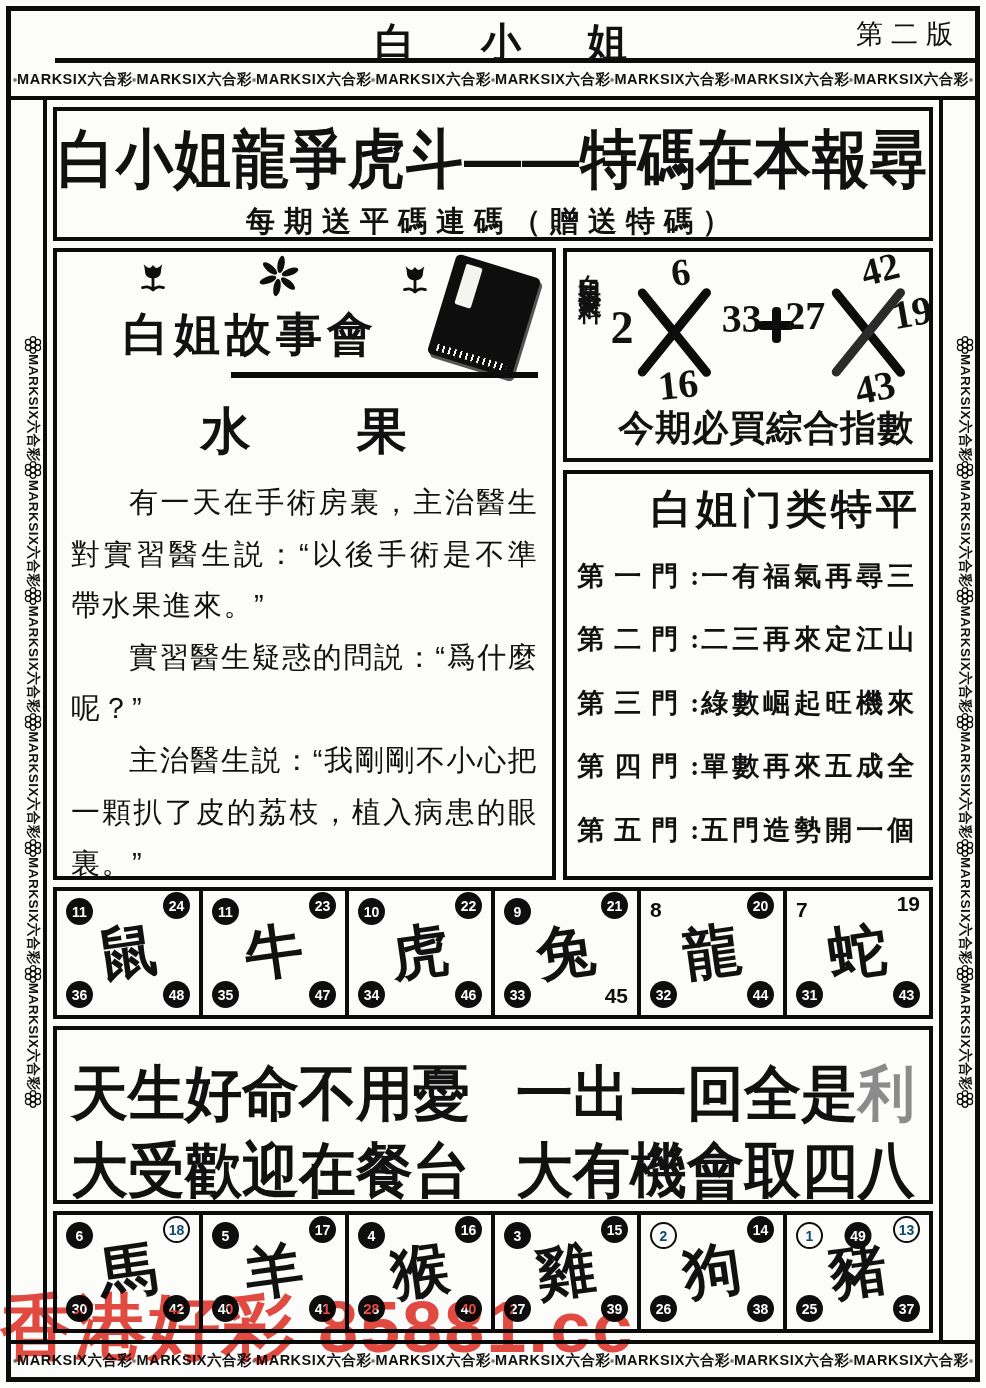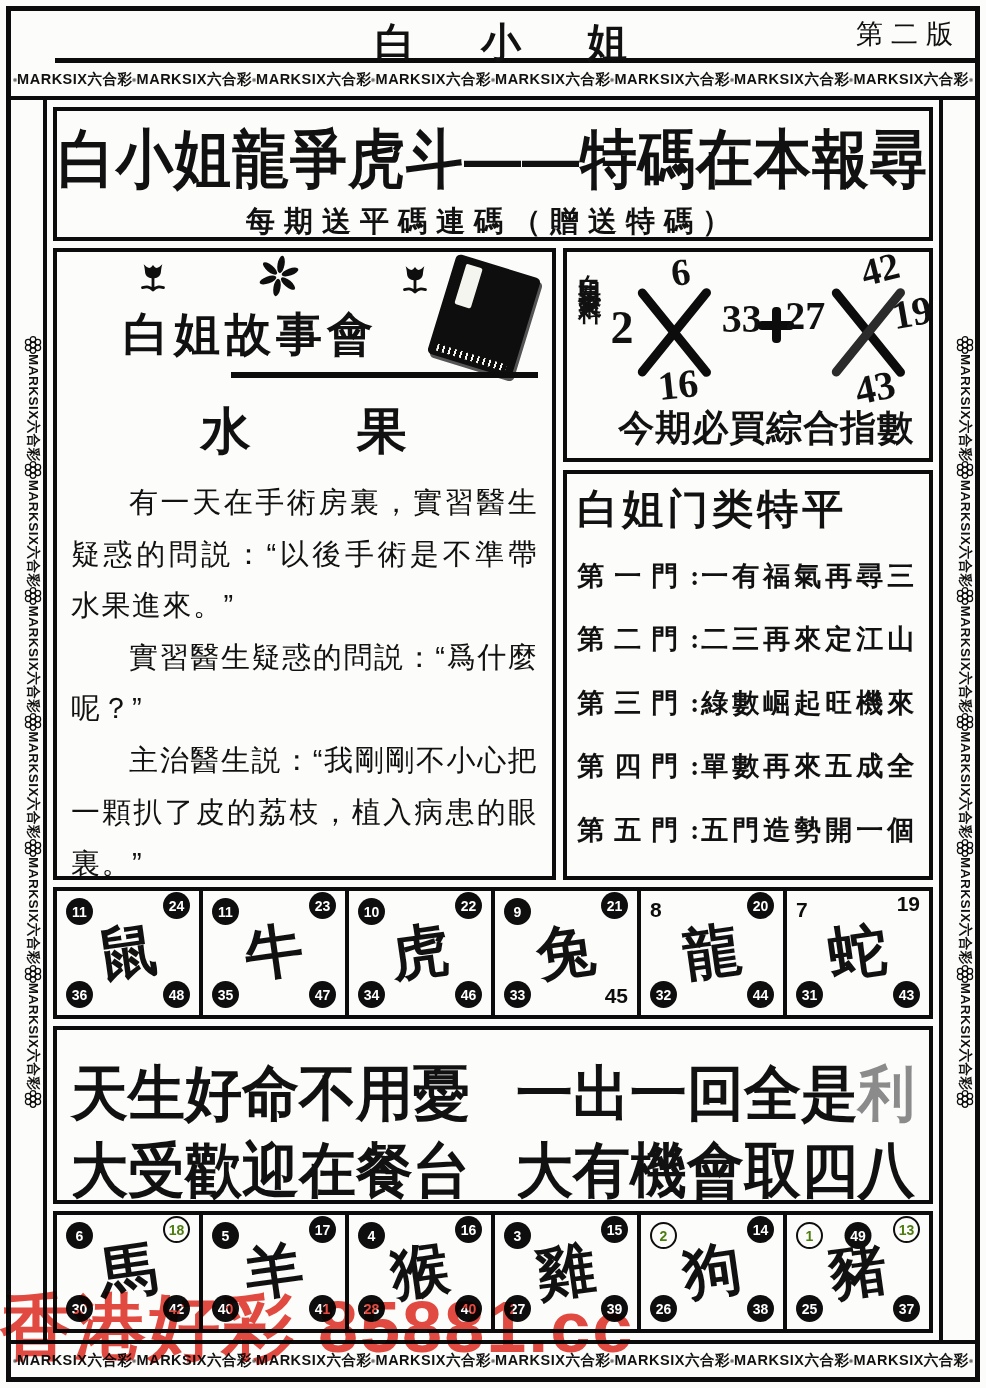--- a/index.html
+++ b/index.html
@@ -71,35 +71,35 @@
   .xb { position:absolute; left:-8%; right:-8%; top:50%; height:9px; background:#0c0c0c; border-radius:5px; }
   .xb1 { transform:rotate(51deg); }
   .xb2 { transform:rotate(-51deg); }
   .x2 .xb2 { background:#2b2b2b; }
   .plus-icon { position:absolute; left:47.5%; top:34%; width:36px; height:36px; }
   .plus-icon::before { content:""; position:absolute; left:0; right:0; top:39%; height:9px; background:#0c0c0c; border-radius:4px; }
   .plus-icon::after { content:""; position:absolute; top:0; bottom:0; left:39%; width:9px; background:#0c0c0c; border-radius:4px; }
   .index-caption { flex:0 0 auto; text-align:center; font-size:36px; font-weight:900; letter-spacing:1px; white-space:nowrap; }
 
   .doors-box { flex:1; border:4px solid #0c0c0c; padding:8px 8px 4px 10px; overflow:hidden; }
-  .doors-title { text-align:left; font-size:41px; font-weight:900; letter-spacing:4px; margin-bottom:8px; white-space:nowrap; }
+  .doors-title { text-align:right; font-size:41px; font-weight:900; letter-spacing:4px; margin-bottom:8px; white-space:nowrap; }
   .door-line { font-family:"Liberation Serif","DejaVu Serif",serif; font-size:27px; font-weight:700; line-height:2.35; white-space:nowrap; }
   .door-label { letter-spacing:10px; }
   .door-sep { padding:0 2px; font-weight:900; }
   .door-text { letter-spacing:4px; }
 
   
   .zrow { height:132px; display:flex; border:4px solid #0c0c0c; margin-bottom:7px; }
   .zrow.last { flex:1; margin-bottom:0; }
   .zcell { flex:1; position:relative; border-right:4px solid #0c0c0c; overflow:hidden; }
   .zcell:last-child { border-right:none; }
   .zanimal { position:absolute; inset:0; display:flex; align-items:center; justify-content:center; font-family:"Liberation Serif","DejaVu Serif",serif; font-size:58px; font-weight:900; transform:rotate(-8deg); }
   .znum { position:absolute; font-weight:700; }
   .znum.disc { width:27px; height:27px; background:#0e0e0e; color:#fff; border-radius:50%; display:flex; align-items:center; justify-content:center; font-size:14px; }
-  .znum.outline { width:27px; height:27px; background:#fcfcfa; color:#4d7c0f; border:2.5px solid #0e0e0e; border-radius:50%; display:flex; align-items:center; justify-content:center; font-size:14px; }
+  .znum.outline { width:27px; height:27px; background:#fcfcfa; color:#0c4a6e; border:2.5px solid #0e0e0e; border-radius:50%; display:flex; align-items:center; justify-content:center; font-size:14px; }
   .znum.plain { font-size:21px; color:#0e0e0e; }
   .tl { top:7px; left:9px; } .tr { top:1px; right:9px; }
   .bl { bottom:7px; left:9px; } .br { bottom:7px; right:9px; }
   .tm { top:7px; left:50%; transform:translateX(-50%); }
 
   
   .slogan-box { height:178px; border:4px solid #0c0c0c; margin-bottom:7px; padding:26px 14px; display:flex; flex-direction:column; justify-content:space-around; }
   .slogan-line { display:flex; justify-content:space-between; font-size:57px; font-weight:900; white-space:nowrap; transform:scaleY(1.05); }
   .slogan-accent { color:#8b8b8b; }
 
@@ -380,21 +380,21 @@
                   </svg>
               </span>
               <div class="story-head-title">白姐故事會</div>
               <div class="book">
                 <div class="book-label"></div>
                 <div class="book-pages"></div>
               </div>
               <div class="head-rule"></div>
             </div>
             <div class="story-title">水　　果</div>
-            <p class="story-para">有一天在手術房裏，實習醫生疑惑的問説：“以後手術是不準帶水果進來。”</p>
+            <p class="story-para">有一天在手術房裏，主治醫生對實習醫生説：“以後手術是不準帶水果進來。”</p>
             <p class="story-para">實習醫生疑惑的問説：“爲什麼呢？”</p>
             <p class="story-para">主治醫生説：“我剛剛不小心把一顆扒了皮的荔枝，植入病患的眼裏。”</p>
           </div>
 
           <div class="right-col">
 
             <div class="index-box">
               <div class="side-label">白姐最愛來料</div>
               <div class="index-main">
                 <div class="cross-area">

